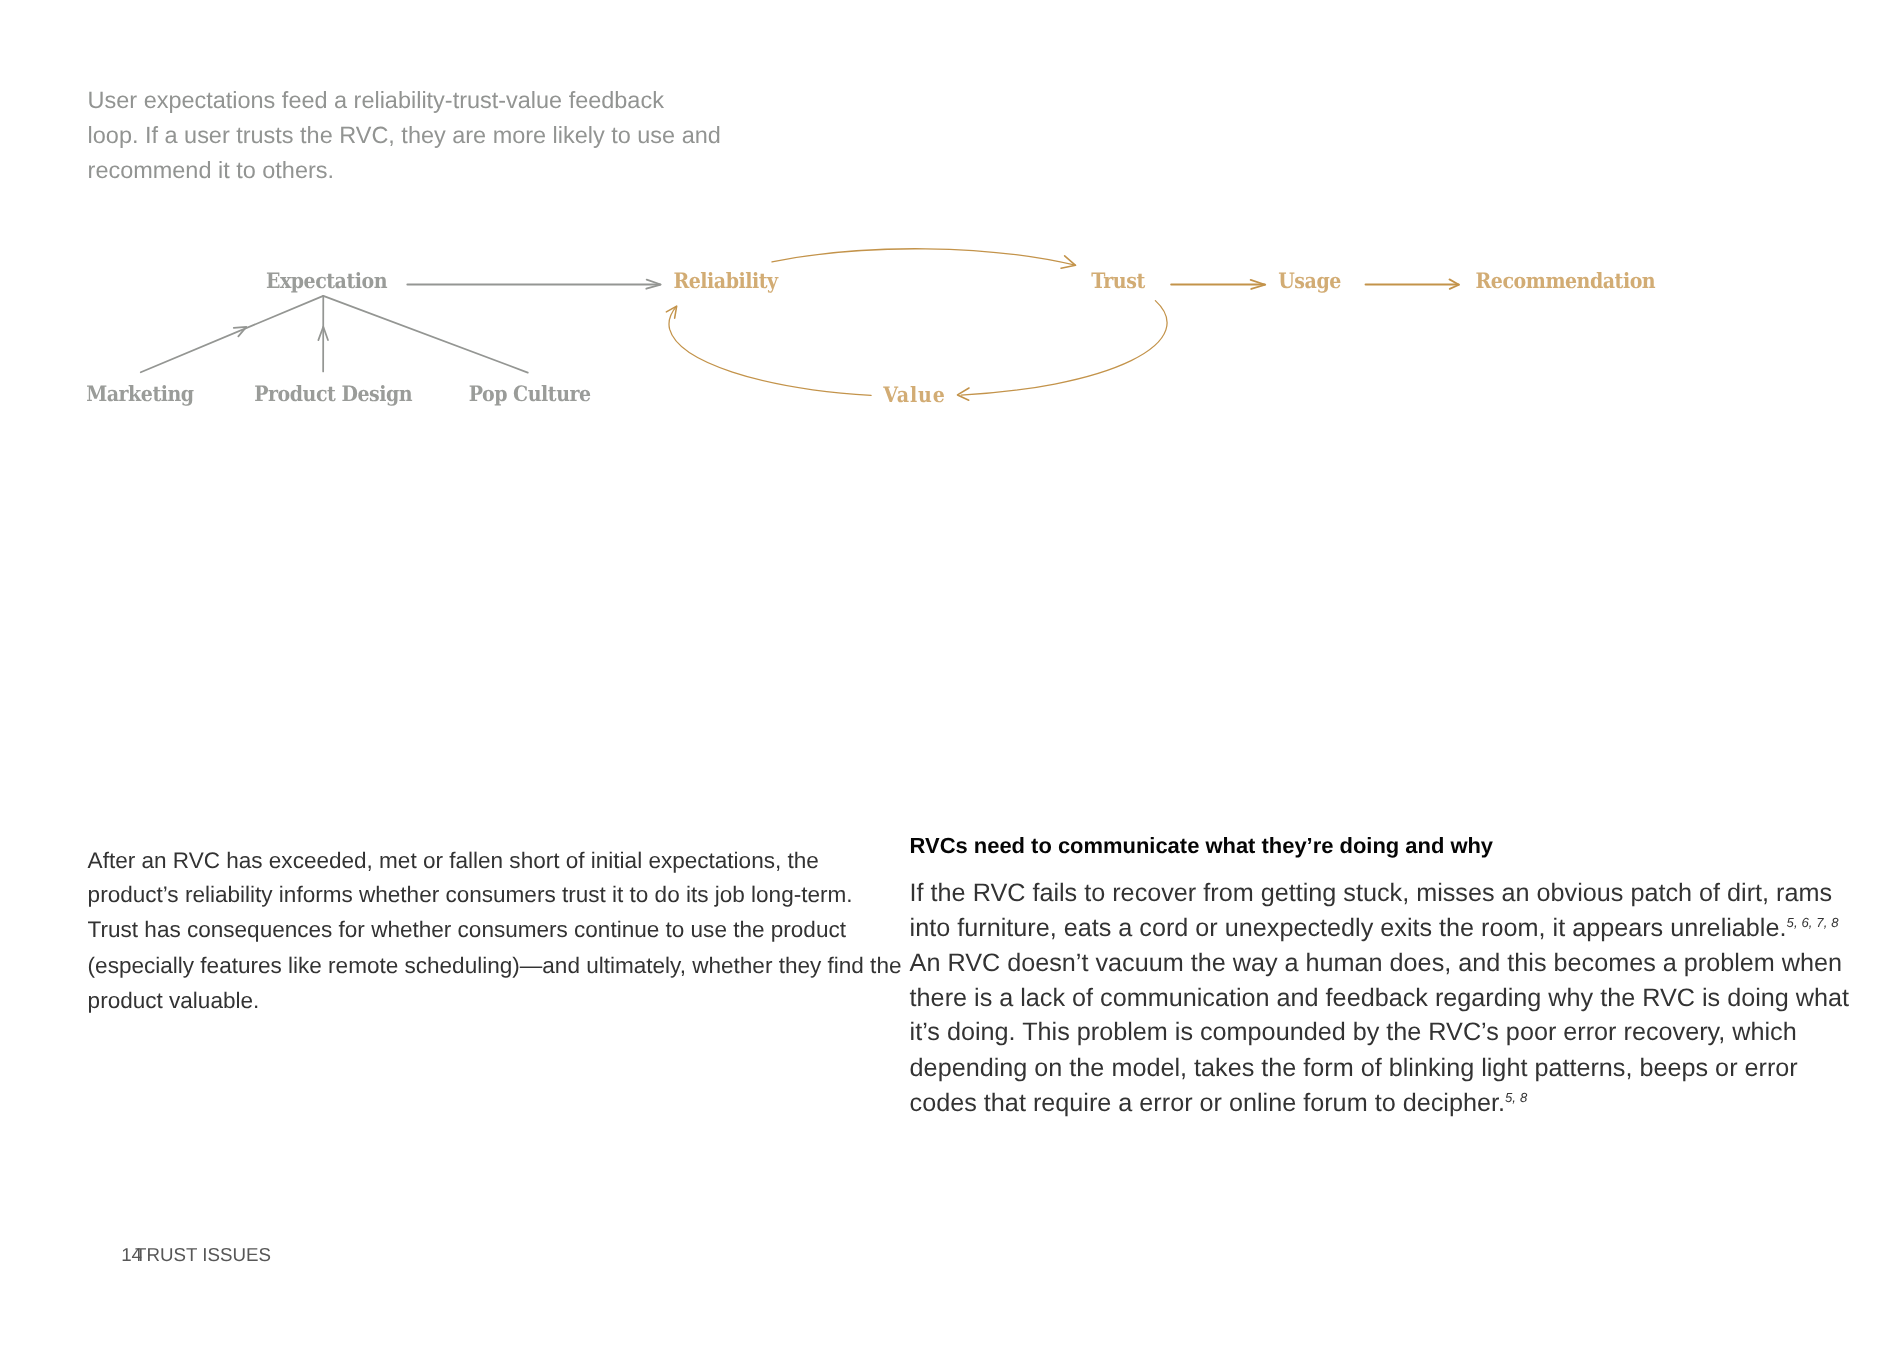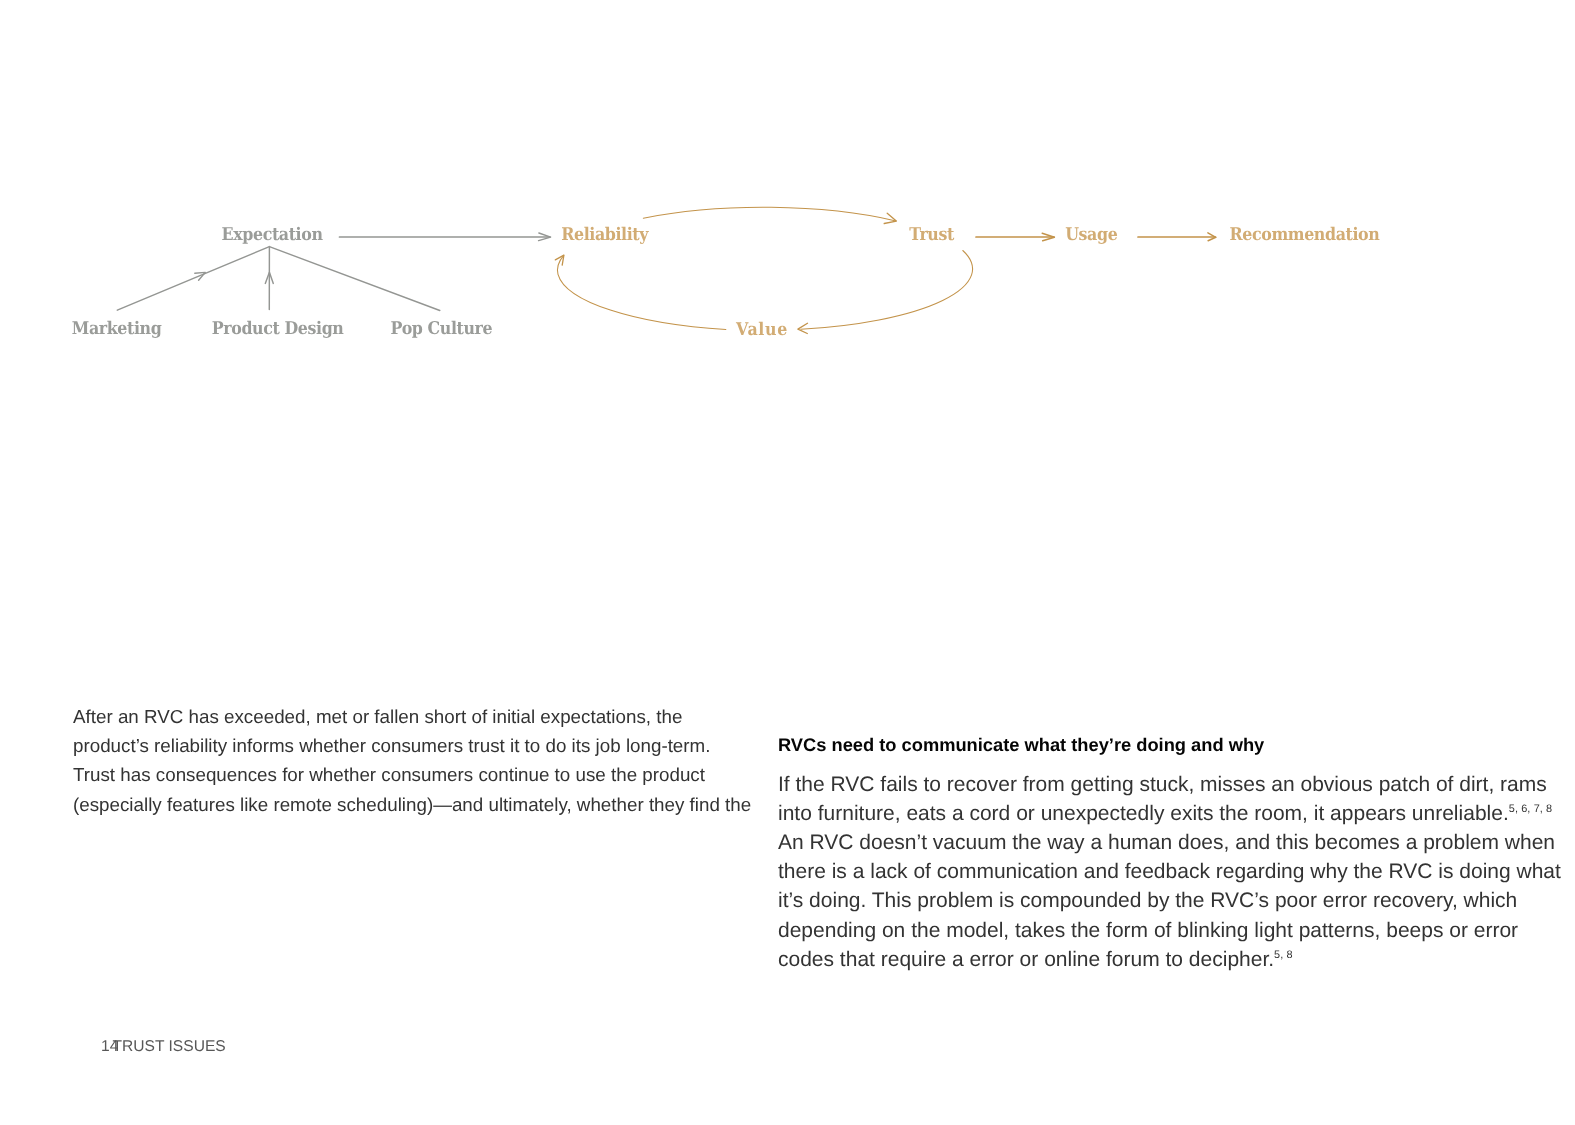--- a/index.html
+++ b/index.html
@@ -13,37 +13,42 @@
   .caption{position:absolute;left:73px;top:70px;width:700px;
            color:#929492;font-size:19.56px;line-height:29.2px;font-weight:400;}
   .caption .ln{display:block;white-space:pre;}
 
   .diagram{position:absolute;left:0;top:0;width:1575px;height:400px;}
 
   .body-left{position:absolute;left:73px;top:702px;width:820px;
              color:#333333;font-size:18.8px;line-height:29.2px;}
   .body-left .ln{display:block;white-space:pre;}
 
-  .col-right{position:absolute;left:778px;top:689.8px;width:760px;margin-top:40px;}
+  .col-right{position:absolute;left:758px;top:689.8px;width:760px;}
   .sub-head{color:#050505;font-size:18.3px;font-weight:bold;margin:0;line-height:29.2px;
             white-space:pre;}
   .body-right{color:#333333;font-size:21px;line-height:29.2px;margin-top:10.6px;}
   .body-right .ln{display:block;white-space:pre;}
-  sup{font-size:0.52em;vertical-align:0.72em;line-height:0;letter-spacing:0.01em;}
+  sup{font-size:0.52em;vertical-align:0.72em;line-height:0;letter-spacing:0.01em;font-style:italic;}
 
   .footer{position:absolute;left:73px;top:1038.5px;color:#575757;font-size:15.6px;
           line-height:16px;}
   .footer .num{position:absolute;left:0;top:0;margin-left:28px;}
   .footer .title{position:absolute;left:39.5px;top:0;white-space:pre;}
 </style>
 </head>
 <body>
 
 <div class="page">
 
+  <div class="caption">
+    <span class="ln">User expectations feed a reliability-trust-value feedback</span>
+    <span class="ln">loop. If a user trusts the RVC, they are more likely to use and</span>
+    <span class="ln">recommend it to others.</span>
+  </div>
 
   <svg class="diagram" viewBox="0 0 1575 400" width="1575" height="400">
     <g id="diagram-gray" fill="none" stroke="#949693" stroke-linecap="round" stroke-linejoin="round">
       <line stroke-width="1.7" x1="339.5" y1="237" x2="550" y2="237"></line>
       <path stroke-width="1.5" d="M538.9 233 L550.6 237.1 L538.6 240.6"></path>
       <line stroke-width="1.45" x1="117.3" y1="310.2" x2="269.4" y2="246.6"></line>
       <line stroke-width="1.45" x1="269.4" y1="246.6" x2="269.3" y2="309.5"></line>
       <line stroke-width="1.45" x1="269.4" y1="246.6" x2="439.8" y2="310.5"></line>
       <path stroke-width="1.45" d="M194.8 273.2 L205.3 272.4 L198.6 280.3"></path>
       <path stroke-width="1.45" d="M265.3 283.4 L269.4 272.3 L273.3 283.4"></path>
@@ -71,20 +76,21 @@
       <text x="1065.2" y="240.2" fill="#d2ac74">Usage</text>
       <text x="1229.6" y="240.2" fill="#d2ac74">Recommendation</text>
     </g>
   </svg>
 
   <div class="body-left">
     <span class="ln">After an RVC has exceeded, met or fallen short of initial expectations, the</span>
     <span class="ln">product’s reliability informs whether consumers trust it to do its job long-term.</span>
     <span class="ln">Trust has consequences for whether consumers continue to use the product</span>
     <span class="ln">(especially features like remote scheduling)—and ultimately, whether they find the</span>
+    <span class="ln">product valuable.</span>
   </div>
 
   <div class="col-right">
     <div class="sub-head">RVCs need to communicate what they’re doing and why</div>
     <div class="body-right">
       <span class="ln"><span>If the RVC fails to recover from getting stuck, misses an obvious patch of dirt, rams</span></span>
       <span class="ln"><span>into furniture, eats a cord or unexpectedly exits the room, it appears unreliable.</span><sup>5, 6, 7, 8</sup></span>
       <span class="ln"><span>An RVC doesn’t vacuum the way a human does, and this becomes a problem when</span></span>
       <span class="ln"><span>there is a lack of communication and feedback regarding why the RVC is doing what</span></span>
       <span class="ln"><span>it’s doing. This problem is compounded by the RVC’s poor error recovery, which</span></span>

